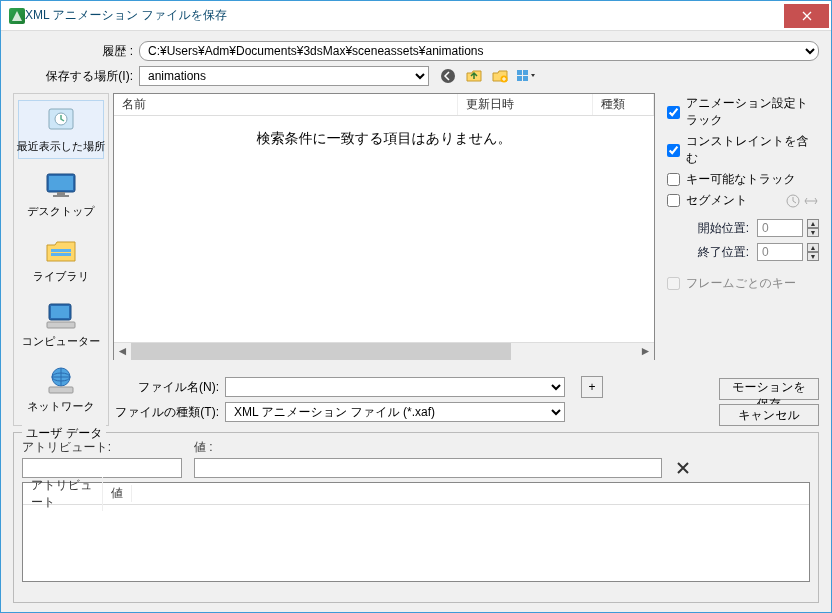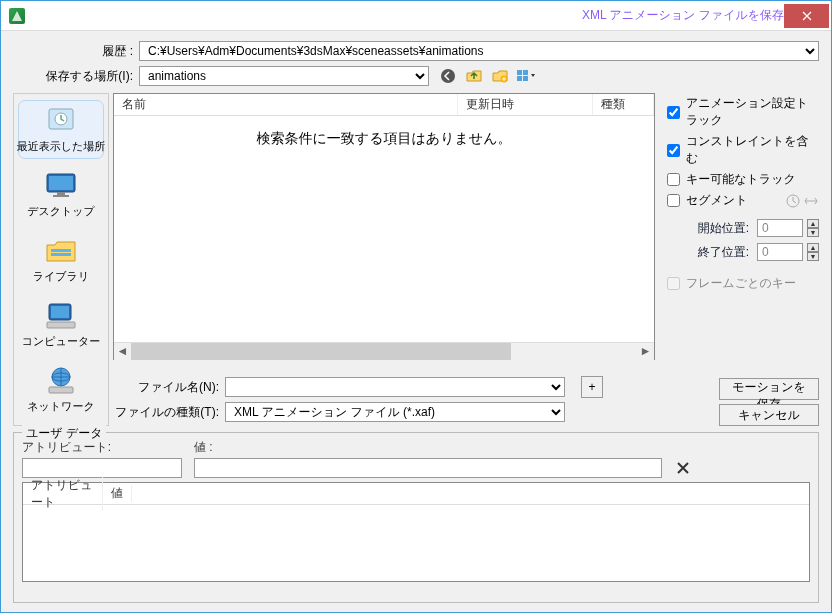--- a/index.html
+++ b/index.html
@@ -1,34 +1,34 @@
 <!DOCTYPE html>
 <html><head>
 <meta charset="utf-8">
 <style>
 * { box-sizing: border-box; margin: 0; padding: 0; font-family: "Meiryo UI", "MS UI Gothic", sans-serif; font-size: 12px; }
 body { background: #fff; width: 832px; height: 613px; overflow: hidden; }
 .window { width: 832px; height: 613px; background: #f0f0f0; border: 1px solid #3d9bd8; display: flex; flex-direction: column; }
 .titlebar { height: 30px; background: #fff; display: flex; align-items: center; border-bottom: 1px solid #ddd; }
 .titlebar-icon { width: 16px; height: 16px; margin-left: 8px; background: linear-gradient(135deg, #2ea44f, #1e7e34); border-radius: 2px; }
 .titlebar-icon svg { width: 16px; height: 16px; }
-.title-text { flex: 1; text-align: right; color: #8b5cf6; font-size: 12px; }
+.title-text { flex: 1; text-align: left; color: #0c4a6e; font-size: 12px; }
 .close-btn { width: 45px; height: 24px; background: #c75050; color: #fff; display: flex; align-items: center; justify-content: center; margin-right: 2px; cursor: pointer; }
 .body-area { flex: 1; padding: 10px 12px 8px 12px; display: flex; flex-direction: column; }
 .row { display: flex; align-items: center; margin-bottom: 4px; }
 .label-right { text-align: right; color: #000; padding-right: 6px; }
 select, input[type=text] { height: 20px; border: 1px solid #999; background: #fff; font-size: 12px; padding: 0 4px; }
-.history-select { flex: 1; }
+.history-select { flex: 1; border-radius: 9px; }
 .savein-select { width: 290px; }
 .toolbar-icons { display: flex; gap: 4px; margin-left: 8px; align-items: center; }
 .tb-btn { width: 22px; height: 22px; border: 1px solid transparent; display: flex; align-items: center; justify-content: center; cursor: pointer; border-radius: 2px; }
 .mid-row { display: flex; gap: 0; margin-top: 2px; }
 .places-bar { width: 96px; border: 1px solid #ccc; background: #f0f0f0; display: flex; flex-direction: column; align-items: center; padding: 6px 2px; gap: 6px; }
 .place { display: flex; flex-direction: column; align-items: center; width: 86px; padding: 4px 0; border: 1px solid transparent; cursor: pointer; }
-.place.selected { border: 1px solid #b8d6f0; background: #e8f0fb; border-radius: 7px; }
+.place.selected { border: 1px solid #b8d6f0; background: #e8f0fb; border-radius: 0; }
 .place-icon { width: 36px; height: 32px; margin-bottom: 2px; }
 .place-label { font-size: 11px; color: #000; text-align: center; white-space: nowrap; }
 .file-area { flex: 1; display: flex; flex-direction: column; margin-left: 4px; }
 .file-list { flex: 1; border: 1px solid #888; background: #fff; display: flex; flex-direction: column; min-height: 246px; }
 .columns { display: flex; border-bottom: 1px solid #ddd; background: #fff; height: 22px; align-items: center; }
 .col { padding: 0 8px; border-right: 1px solid #eee; color: #333; font-size: 12px; height: 100%; display: flex; align-items: center; }
 .col-name { width: 344px; }
 .col-date { width: 135px; }
 .col-type { flex: 1; }
 .empty-msg { text-align: center; color: #000; margin-top: 14px; font-size: 14px; }

